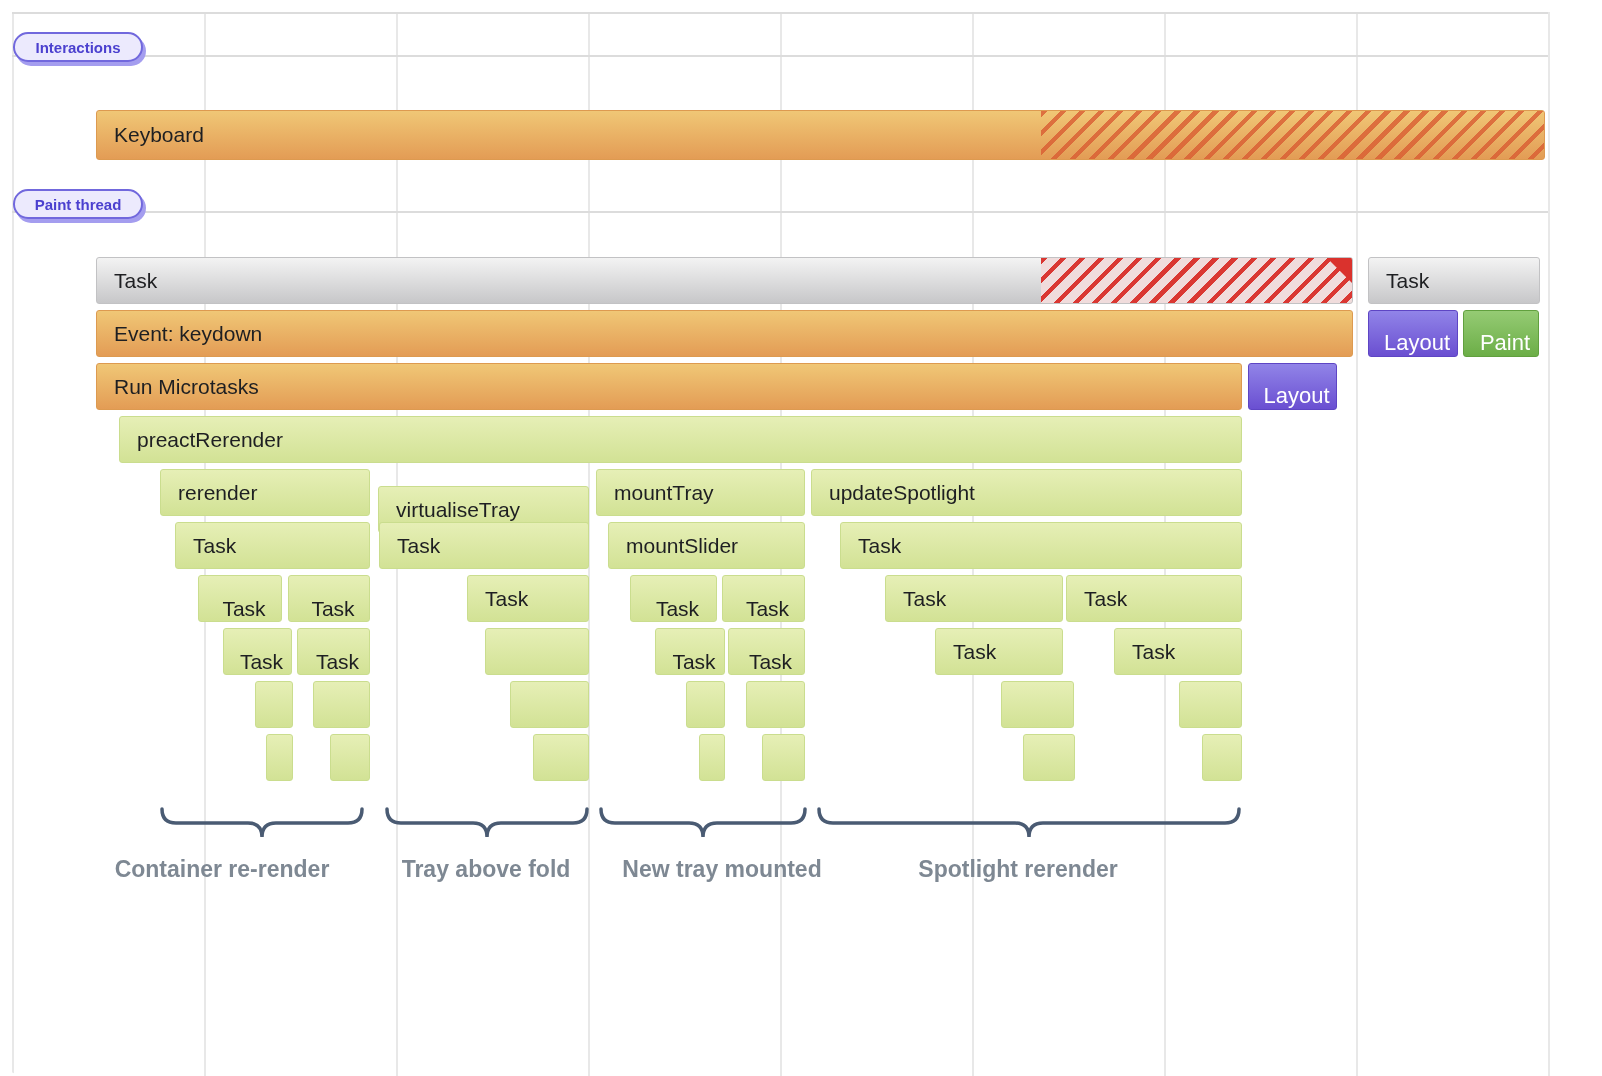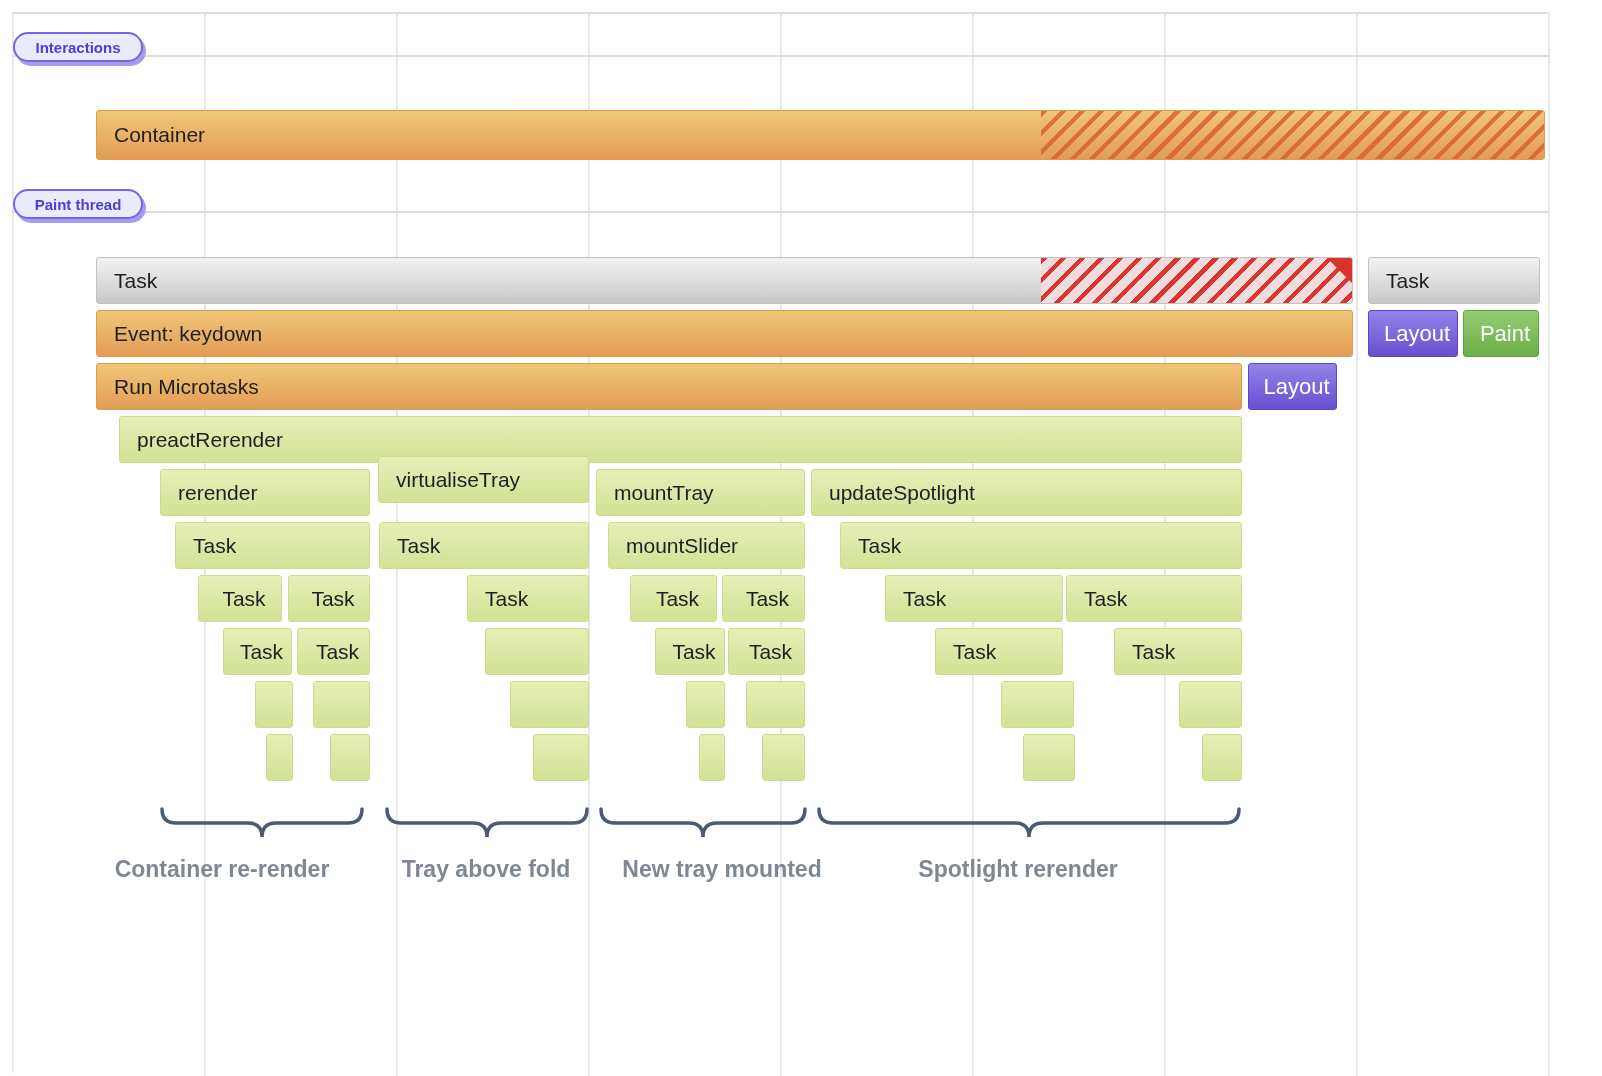--- a/index.html
+++ b/index.html
@@ -14,21 +14,21 @@
     position:absolute;left:13px;width:130px;height:30px;border:2.5px solid #7168dd;border-radius:17px;
     background:#eceafd;color:#4b40cf;font-size:15px;font-weight:700;
     display:flex;align-items:center;justify-content:center;box-sizing:border-box;
     box-shadow:3px 4px 0 #a49def;z-index:5;
   }
   .bar{
     position:absolute;height:47px;border-radius:3px;display:flex;align-items:center;
     padding-left:17px;box-sizing:border-box;font-size:21px;color:#1e1f22;
     overflow:hidden;white-space:nowrap;z-index:2;
   }
-  .bar.center{justify-content:center;padding-left:8px;}
+  .bar.center{justify-content:center;padding-left:8px;align-items:flex-end;}
   .bar.task{background:linear-gradient(#f3f3f3,#c7c7c9);border:1px solid #c2c2c4;}
   .bar.event{background:linear-gradient(#f0c776,#e39c55);border:1px solid #dd9a50;}
   .bar.fn{background:linear-gradient(#e6efb6,#d2e295);border:1px solid #cadd8e;}
   .bar.style,.bar.layout{background:linear-gradient(#9184e8,#6a4fd1);border:1px solid #5e45c4;color:#fff;font-size:22px;}
   .bar.paint{background:linear-gradient(#95cb74,#6cae47);border:1px solid #61a03e;color:#fff;font-size:22px;}
   .hatch{position:absolute;top:0;bottom:0;z-index:3;}
   .hatch.orange{background:repeating-linear-gradient(135deg, rgba(217,92,50,.8) 0 4.5px, rgba(255,255,255,0) 4.5px 13.5px);}
   .hatch.red{background-color:#f0dcdc;background-image:repeating-linear-gradient(135deg, #da3732 0 4.5px, rgba(0,0,0,0) 4.5px 13.5px);}
   .corner{position:absolute;top:0;right:0;width:27px;height:27px;background:#da322d;}
   .brace{position:absolute;z-index:4;}
@@ -59,21 +59,21 @@
   <div class="badge" style="top:32px;">
     <span>Interactions</span>
   </div>
 
   <div class="badge" style="top:189px;">
     <span>Paint thread</span>
   </div>
 
   <div id="bars-layer">
       <div class="bar event" style="left: 96px; top: 110px; width: 1449px; height: 50px;">
-        <span>Container</span>
+        <span>Keyboard</span>
         <div class="hatch orange" style="left: 944px; width: 505px;"></div>
       </div>
       <div class="bar task" style="left: 96px; top: 257px; width: 1257px; height: 47px;">
         <span>Task</span>
         <div class="hatch red" style="left: 944px; width: 313px;">
           <div class="corner" style="clip-path: polygon(0px 0px, 100% 0px, 100% 100%);"></div>
         </div>
       </div>
       <div class="bar task" style="left: 1368px; top: 257px; width: 172px; height: 47px;">
         <span>Task</span>
@@ -92,21 +92,21 @@
       </div>
       <div class="bar style center" style="left: 1248px; top: 363px; width: 89px; height: 47px;">
         <span>Layout</span>
       </div>
       <div class="bar fn" style="left: 119px; top: 416px; width: 1123px; height: 47px;">
         <span>preactRerender</span>
       </div>
       <div class="bar fn" style="left: 160px; top: 469px; width: 210px; height: 47px;">
         <span>rerender</span>
       </div>
-      <div class="bar fn" style="left: 378px; top: 456px; width: 211px; height: 47px;">
+      <div class="bar fn" style="left: 378px; top: 486px; width: 211px; height: 47px;">
         <span>virtualiseTray</span>
       </div>
       <div class="bar fn" style="left: 596px; top: 469px; width: 209px; height: 47px;">
         <span>mountTray</span>
       </div>
       <div class="bar fn" style="left: 811px; top: 469px; width: 431px; height: 47px;">
         <span>updateSpotlight</span>
       </div>
       <div class="bar fn" style="left: 175px; top: 522px; width: 195px; height: 47px;">
         <span>Task</span>

